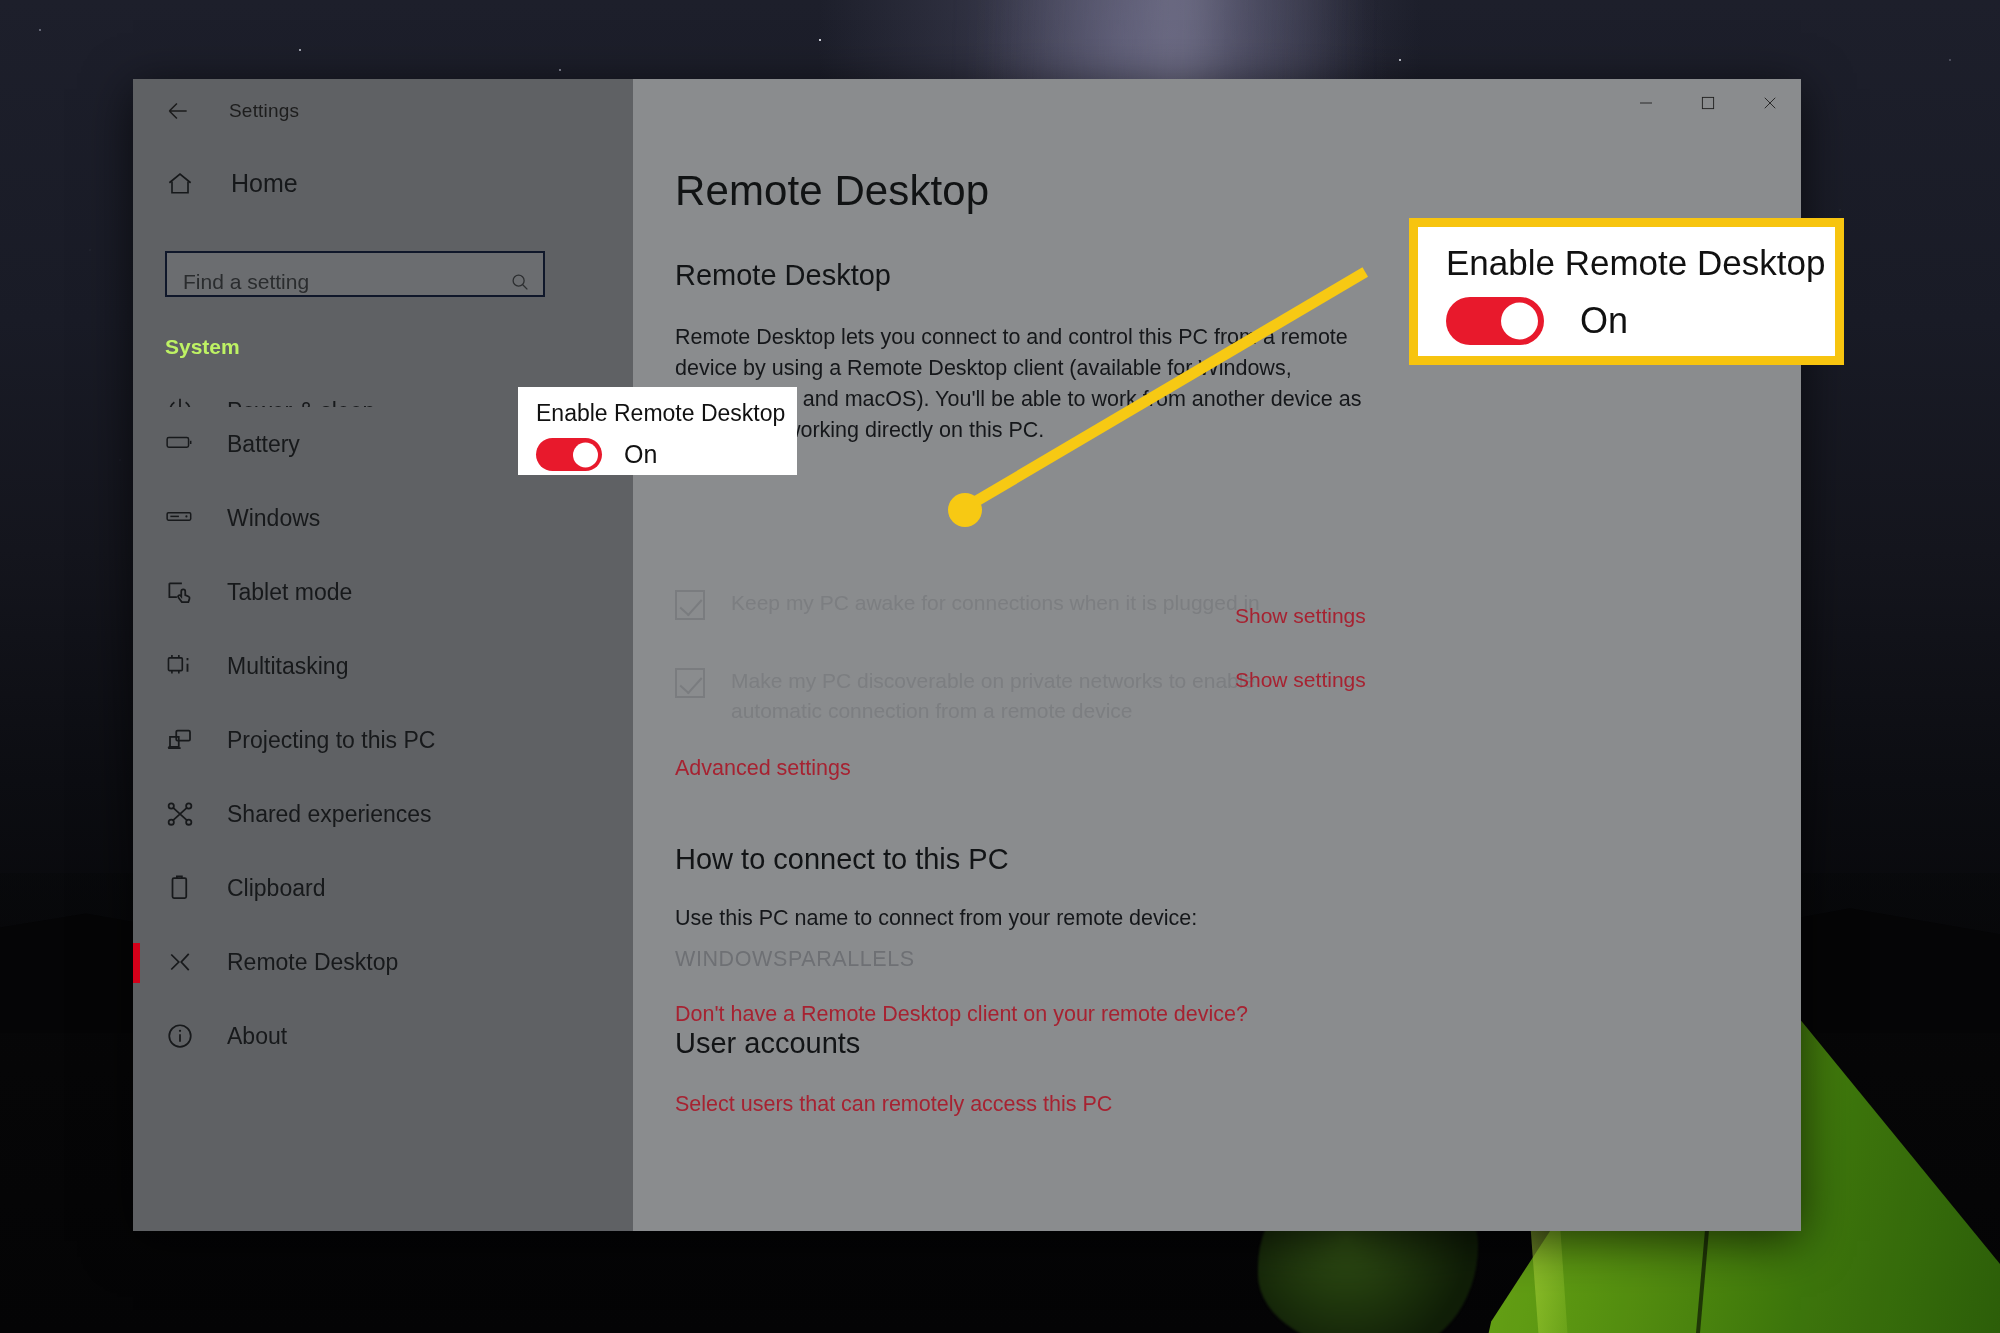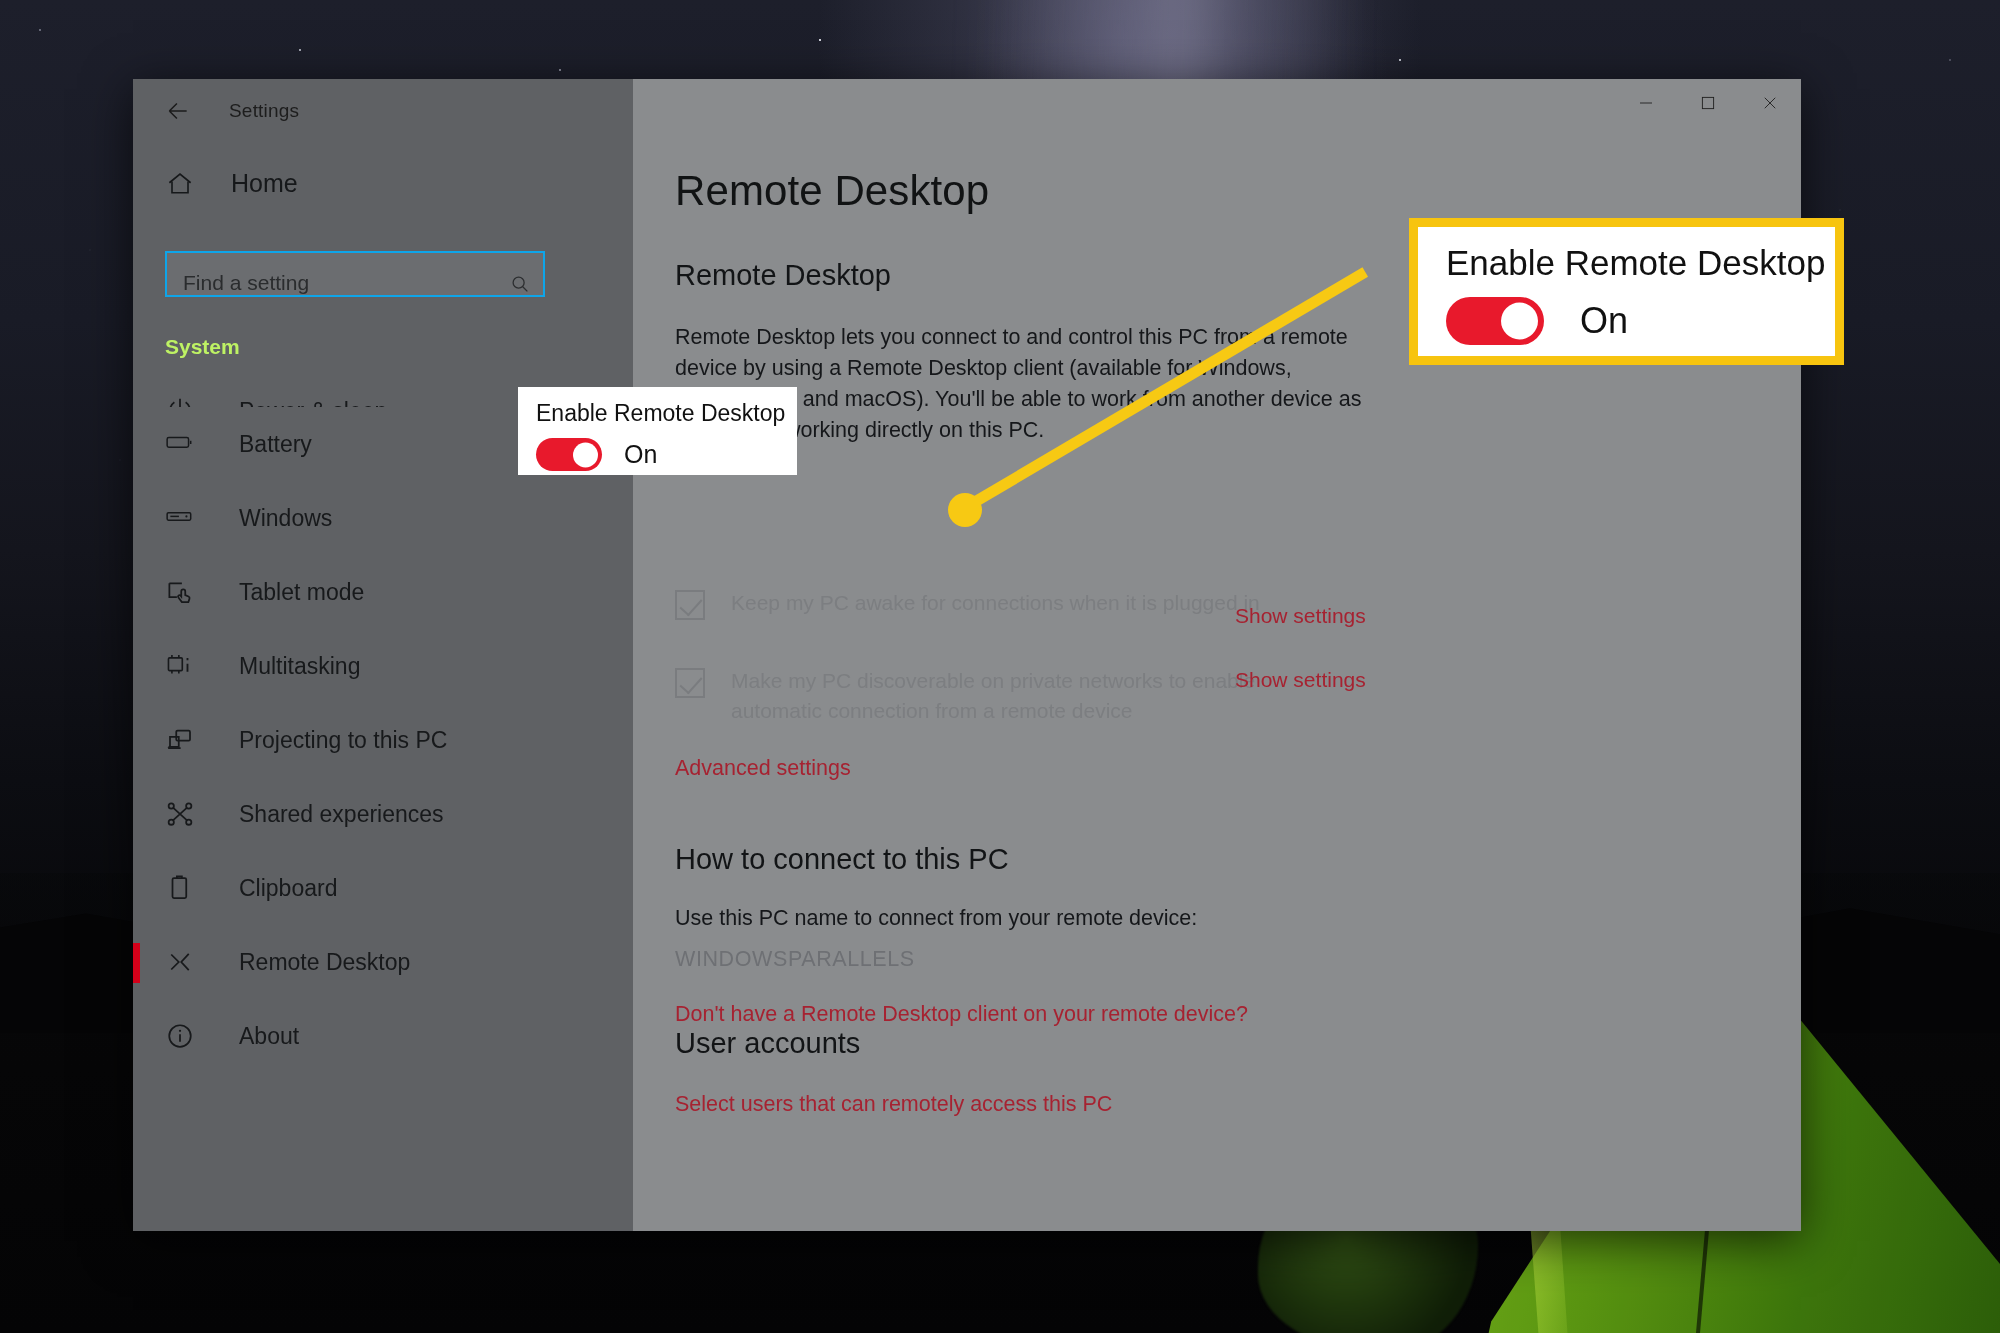--- a/index.html
+++ b/index.html
@@ -119,38 +119,38 @@
     font-size: 19px; color: #1d1d1d; letter-spacing: .2px;
   }
   .home-row {
     display: flex; align-items: flex-start; gap: 36px;
     padding-left: 32px; height: 58px; margin-top: 26px;
   }
   .home-row .label { font-size: 25px; color: #16181a; }
   .search-wrap {
     margin: 24px 0 0 32px; width: 380px; height: 46px;
     background: #6b6d70;
-    border: 2px solid #0ea5e9;
-    display: flex; align-items: flex-end;
+    border: 2px solid #0f172a;
+    display: flex; align-items: center;
     padding: 15px 12px 0 16px;
   }
   .search-wrap input {
     flex: 1; background: transparent; border: 0; outline: none;
     font-family: "Liberation Sans", sans-serif;
     font-size: 21px; color: #2a2c2e;
   }
   .search-wrap input::placeholder { color: #2a2c2e; opacity: 1; }
   .search-icon { width: 22px; height: 22px; color: #2c2e30; flex: none; }
   .group-title {
     margin: 38px 0 0 32px;
     font-size: 21px; font-weight: bold; color: #bef264;
   }
   .nav-list { margin-top: 10px; position: relative; }
   .nav-item {
-    display: flex; align-items: center; gap: 44px;
+    display: flex; align-items: center; gap: 32px;
     height: 74px; padding-left: 32px; position: relative;
   }
   .nav-item .ico { width: 30px; height: 30px; flex: none; color: #17191b; }
   .nav-item .txt { font-size: 23px; color: #17191b; white-space: nowrap; }
   .nav-item.clipped { height: 38px; align-items: flex-end; overflow: hidden; }
   .nav-item.clipped .ico, .nav-item.clipped .txt { transform: translateY(18px); }
   .nav-item.selected::before {
     content: ""; position: absolute; left: 0; top: 18px;
     width: 7px; height: 40px; background: #d40019;
   }

